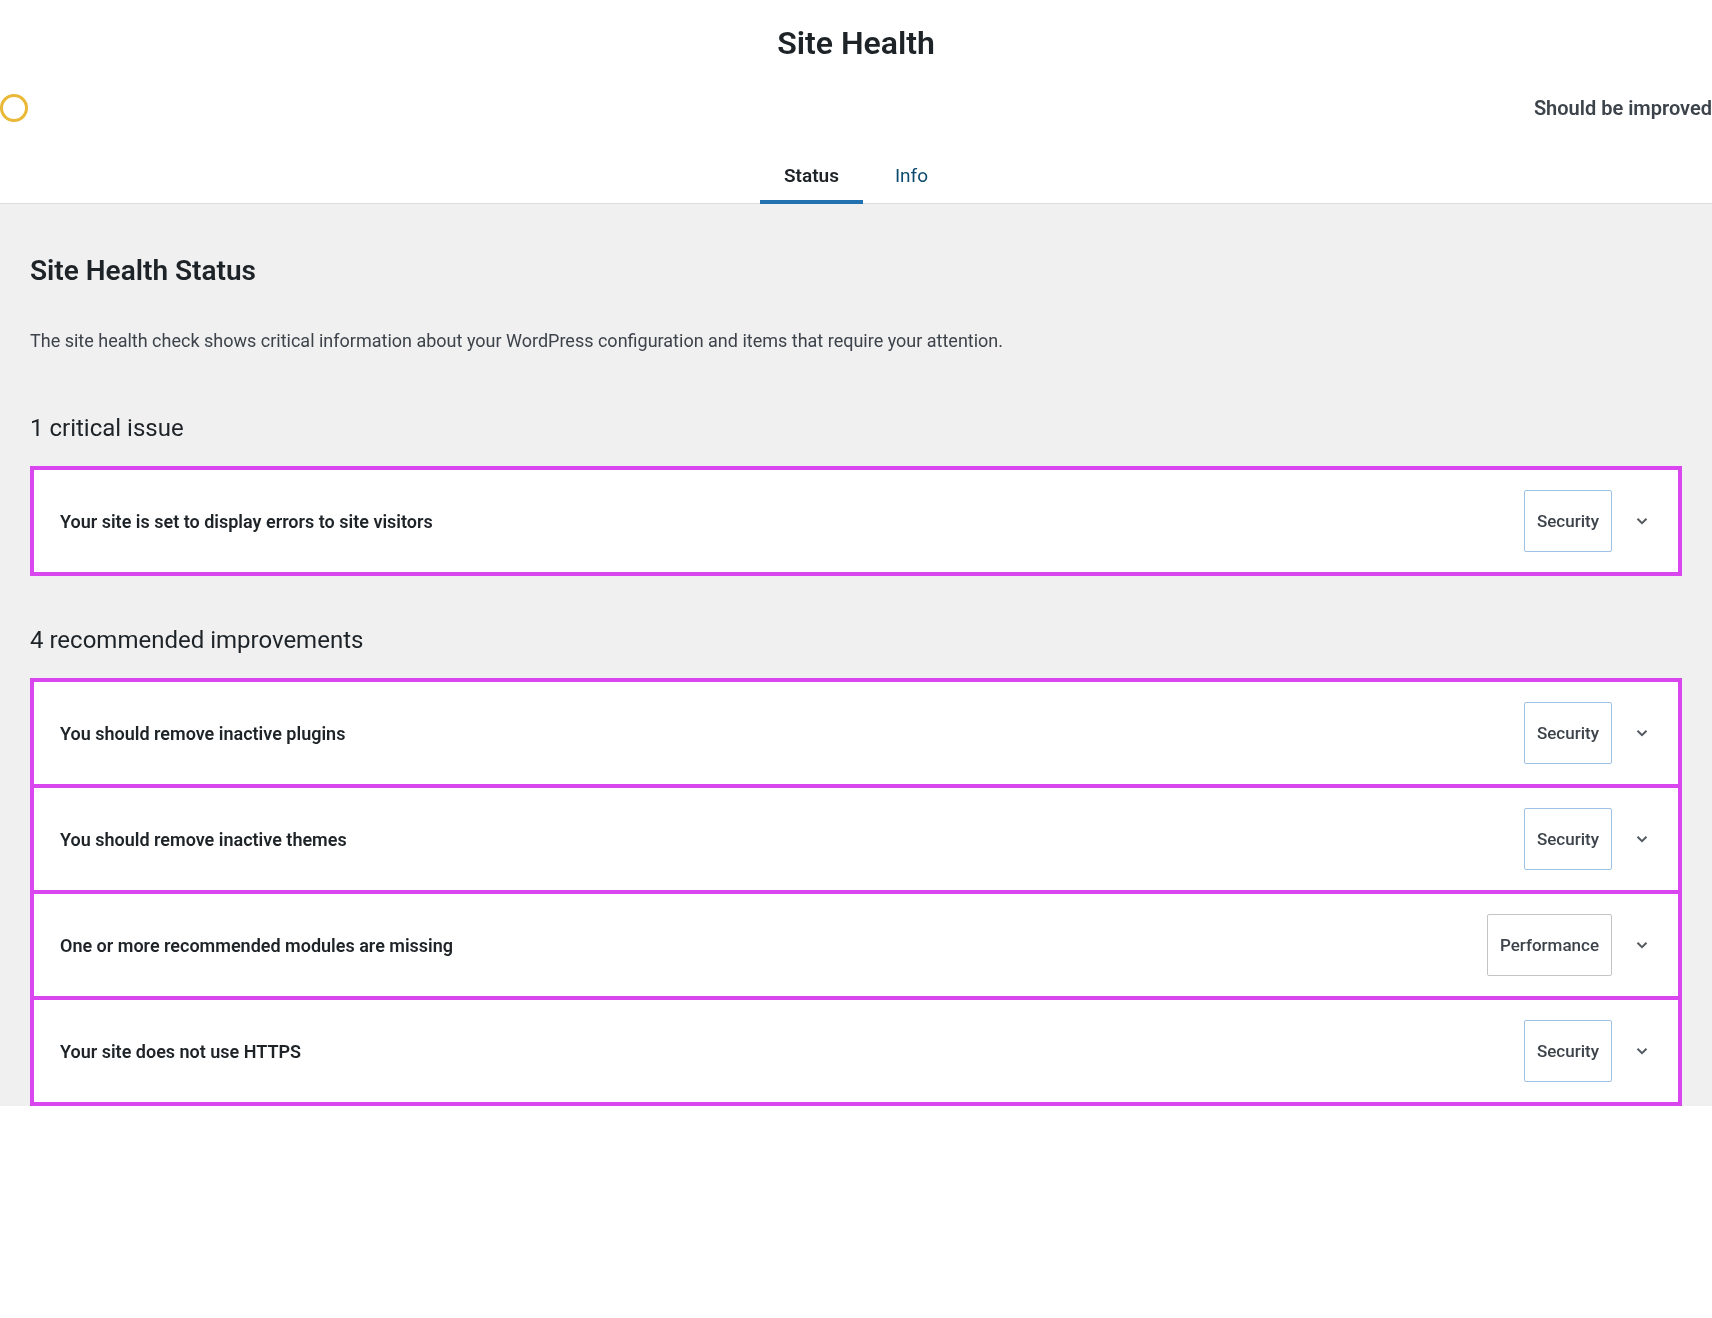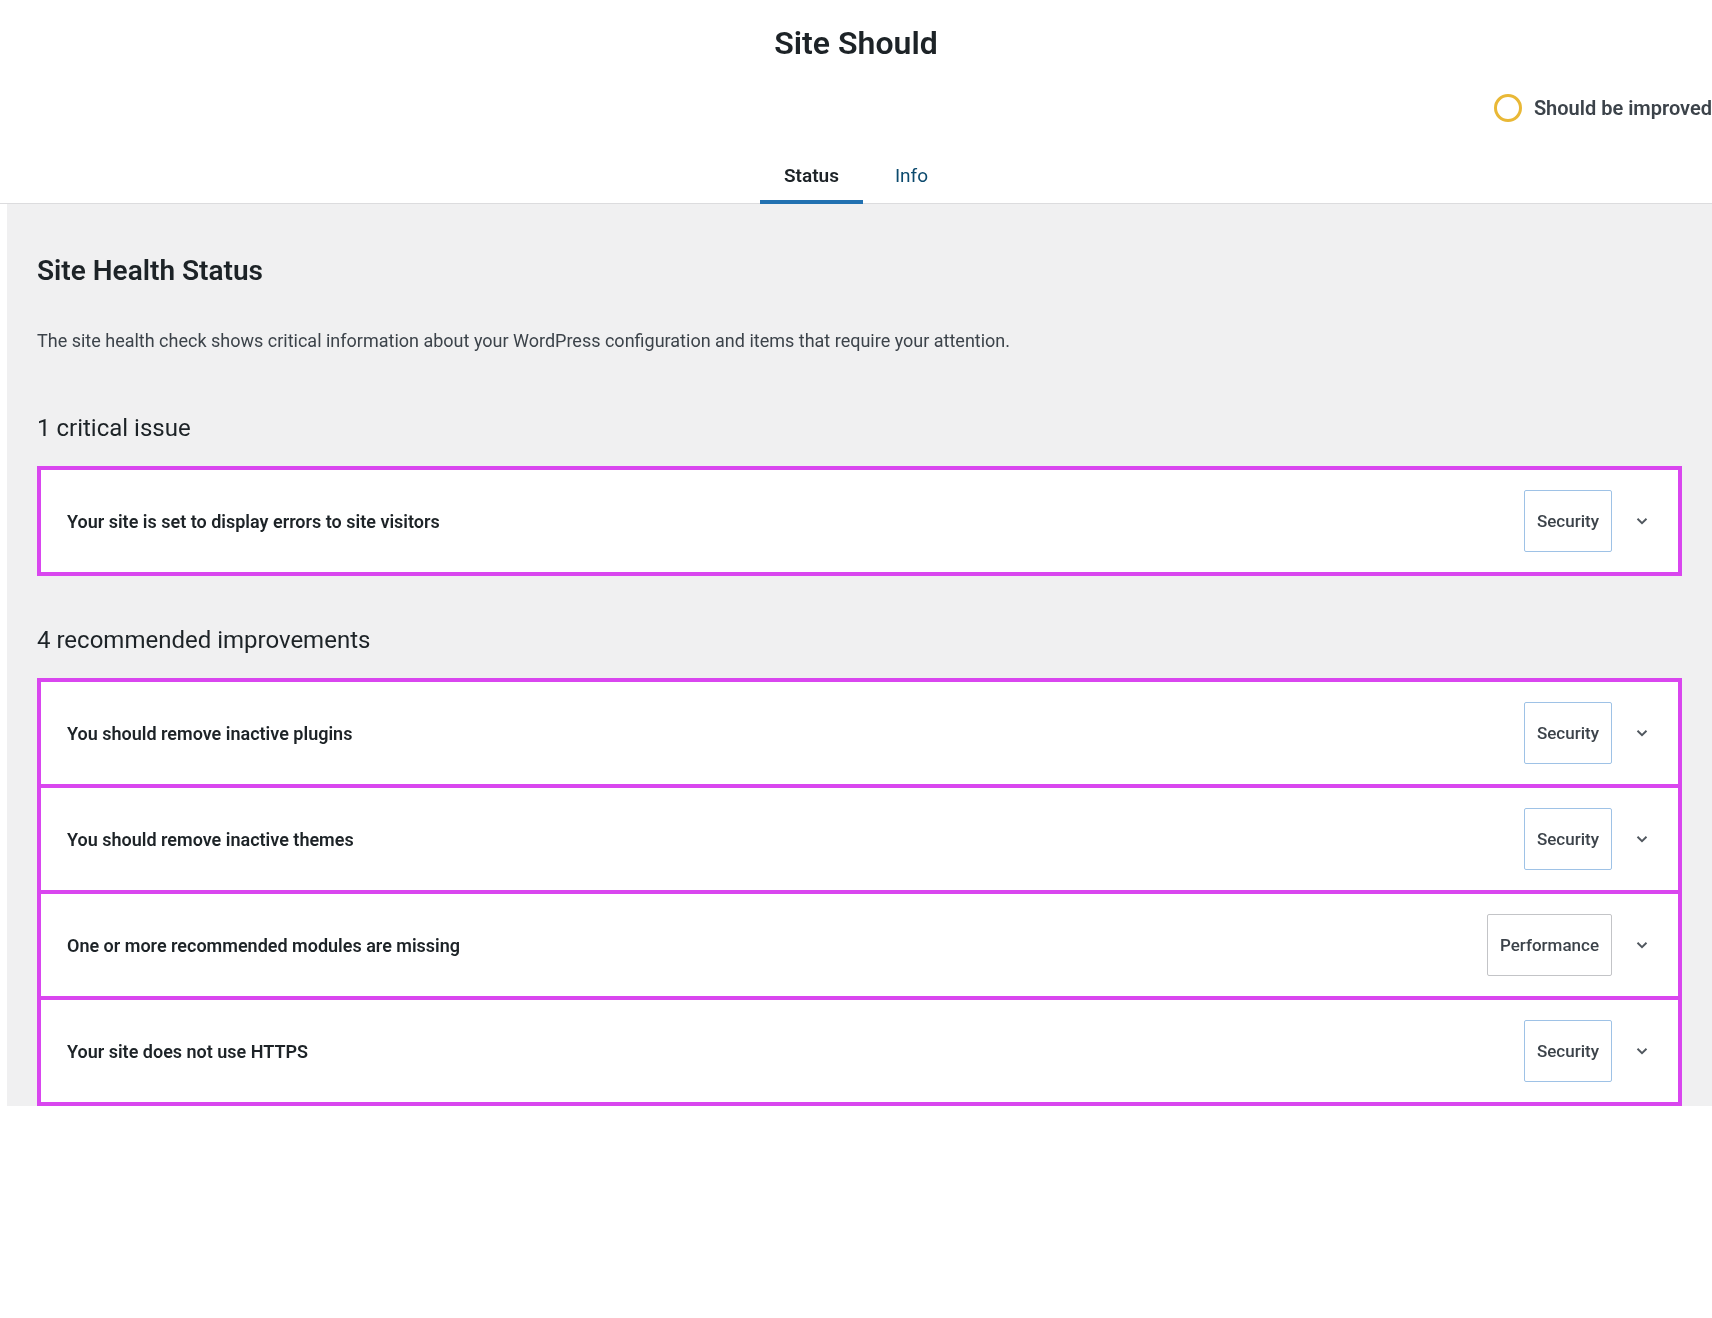--- a/index.html
+++ b/index.html
@@ -19,21 +19,21 @@
     }
     .page-title {
       font-size: 32px;
       font-weight: 600;
       color: #1d2327;
       margin-bottom: 32px;
     }
     .status-row {
       display: flex;
       align-items: center;
-      justify-content: flex-end;
+      justify-content: space-between;
       gap: 12px;
       margin-bottom: 28px;
     }
     .status-circle {
       width: 28px;
       height: 28px;
       border: 3px solid #e9b836;
       border-radius: 50%;
       flex-shrink: 0;
     }
@@ -66,21 +66,20 @@
       bottom: -1px;
       left: -12px;
       right: -12px;
       height: 4px;
       background: #2271b1;
     }
     .content-section {
       background: #f0f0f1;
       padding: 50px 30px 0 30px;
       min-height: 760px;
-      margin-left: 7px;
     }
     .section-title {
       font-size: 28px;
       font-weight: 600;
       color: #1d2327;
       margin-bottom: 40px;
     }
     .section-desc {
       font-size: 18px;
       color: #3c434a;
@@ -143,21 +142,21 @@
     }
     .chevron svg {
       width: 18px;
       height: 18px;
     }
   </style>
 </head>
 <body>
 
 <div class="header-section">
-  <h1 class="page-title">Site Should</h1>
+  <h1 class="page-title">Site Health</h1>
   <div class="status-row">
     <span class="status-circle"></span>
     <span class="status-text">Should be improved</span>
   </div>
   <div class="tabs">
     <div class="tab active">Status</div>
     <div class="tab">Info</div>
   </div>
 </div>
 

